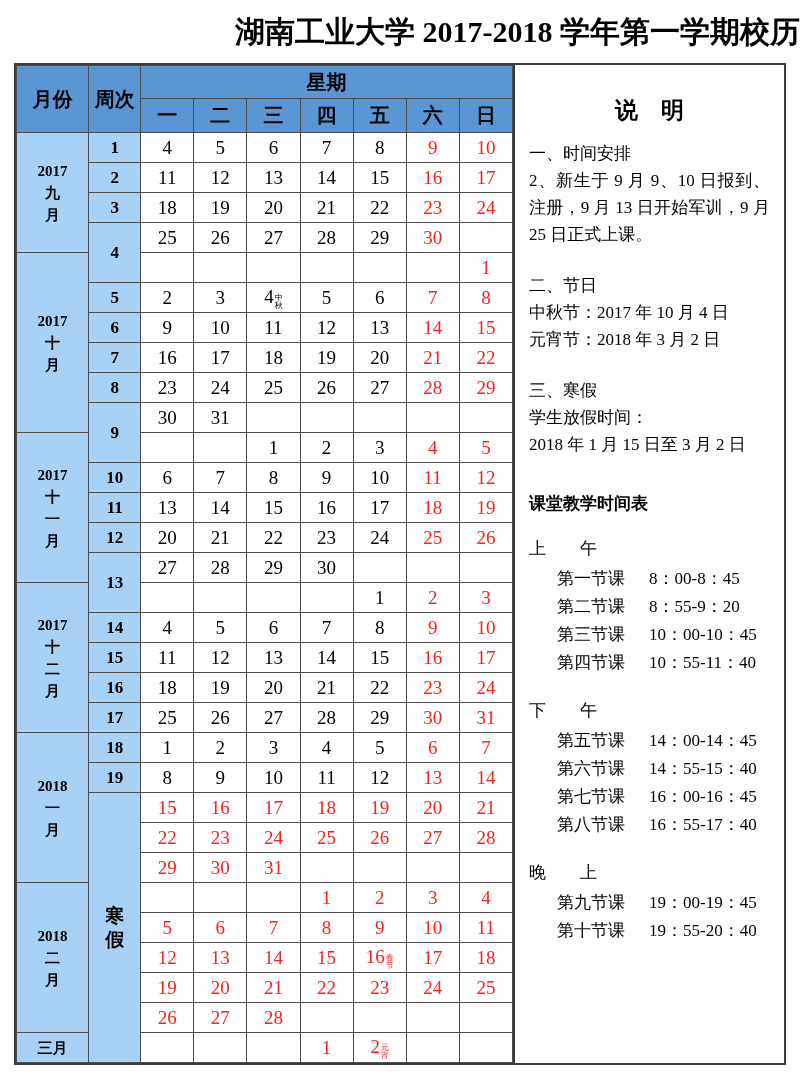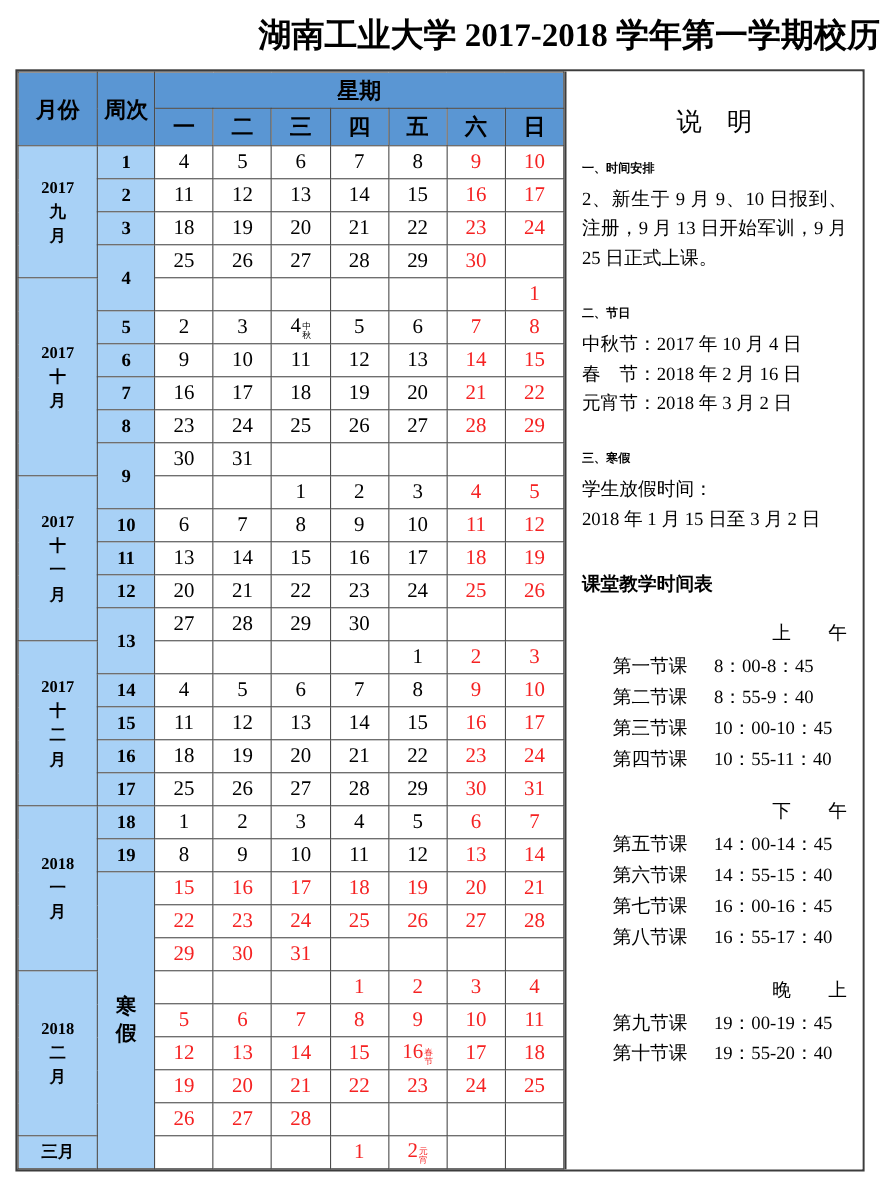--- a/index.html
+++ b/index.html
@@ -18,28 +18,28 @@
   .cal tbody tr{height:30px}
   .mcell{background:var(--cb,#a8d1f6);font-weight:bold;font-size:15px}
   .mcell div{line-height:22px}
   .wcell{background:var(--cb,#a8d1f6);font-weight:bold;font-size:17px}
   .wcell div{line-height:24px;font-size:19px}
   .dcell{font-size:19px;background:#fff}
   .red{color:var(--rd,#f52222)}
   .fest{display:inline-flex;flex-direction:column;vertical-align:3px;margin-left:1px}
   .fest i{font-style:normal;font-size:8px;line-height:8px;font-weight:normal}
   .panel{flex:1;border-left:2px solid #3c3c3c;padding:0 14px;font-size:17px;background:#fff}
-  .notes-title{text-align:center;font-weight:normal;font-size:23px;margin:30px 0 14px}
+  .notes-title{text-align:center;font-weight:bold;font-size:23px;margin:30px 0 14px}
   .nsec{margin-top:24px}
   .nsec:first-child{margin-top:0}
-  .nsec h3{font-size:11px;font-weight:bold;line-height:27px}
+  .nsec h3{font-size:17px;font-weight:normal;line-height:27px}
   .nline{line-height:27px;text-align:justify}
   .sched-title{text-align:left;font-weight:bold;font-size:17px;margin-top:34px}
   .sgroup{margin-top:20px}
-  .sgroup-name{text-align:right;line-height:27px;margin-bottom:3px}
+  .sgroup-name{text-align:left;line-height:27px;margin-bottom:3px}
   .sitem{display:flex;line-height:28px;padding-left:28px}
   .sitem .slabel{width:92px}
   .sitem .stime{flex:1}
 </style>
 </head>
 <body>
 
 <h1 class="title">湖南工业大学 2017-2018 学年第一学期校历</h1>
 
 <div class="board">
@@ -424,40 +424,39 @@
   <div class="panel">
     <div class="notes-title">说　明</div>
     <div>
         <div class="nsec">
           <h3>一、时间安排</h3>
           <div class="nline">2、新生于 9 月 9、10 日报到、注册，9 月 13 日开始军训，9 月 25 日正式上课。</div>
         </div>
         <div class="nsec">
           <h3>二、节日</h3>
           <div class="nline">中秋节：2017 年 10 月 4 日</div>
-          <div class="nline">春　节：2018 年 2 月 16 日</div>
           <div class="nline">元宵节：2018 年 3 月 2 日</div>
         </div>
         <div class="nsec">
           <h3>三、寒假</h3>
           <div class="nline">学生放假时间：</div>
           <div class="nline">2018 年 1 月 15 日至 3 月 2 日</div>
         </div>
       </div>
     <div class="sched-title">课堂教学时间表</div>
     <div>
         <div class="sgroup">
           <div class="sgroup-name">上　　午</div>
           <div class="sitem">
             <span class="slabel">第一节课</span>
             <span class="stime">8：00-8：45</span>
           </div>
           <div class="sitem">
             <span class="slabel">第二节课</span>
-            <span class="stime">8：55-9：40</span>
+            <span class="stime">8：55-9：20</span>
           </div>
           <div class="sitem">
             <span class="slabel">第三节课</span>
             <span class="stime">10：00-10：45</span>
           </div>
           <div class="sitem">
             <span class="slabel">第四节课</span>
             <span class="stime">10：55-11：40</span>
           </div>
         </div>

